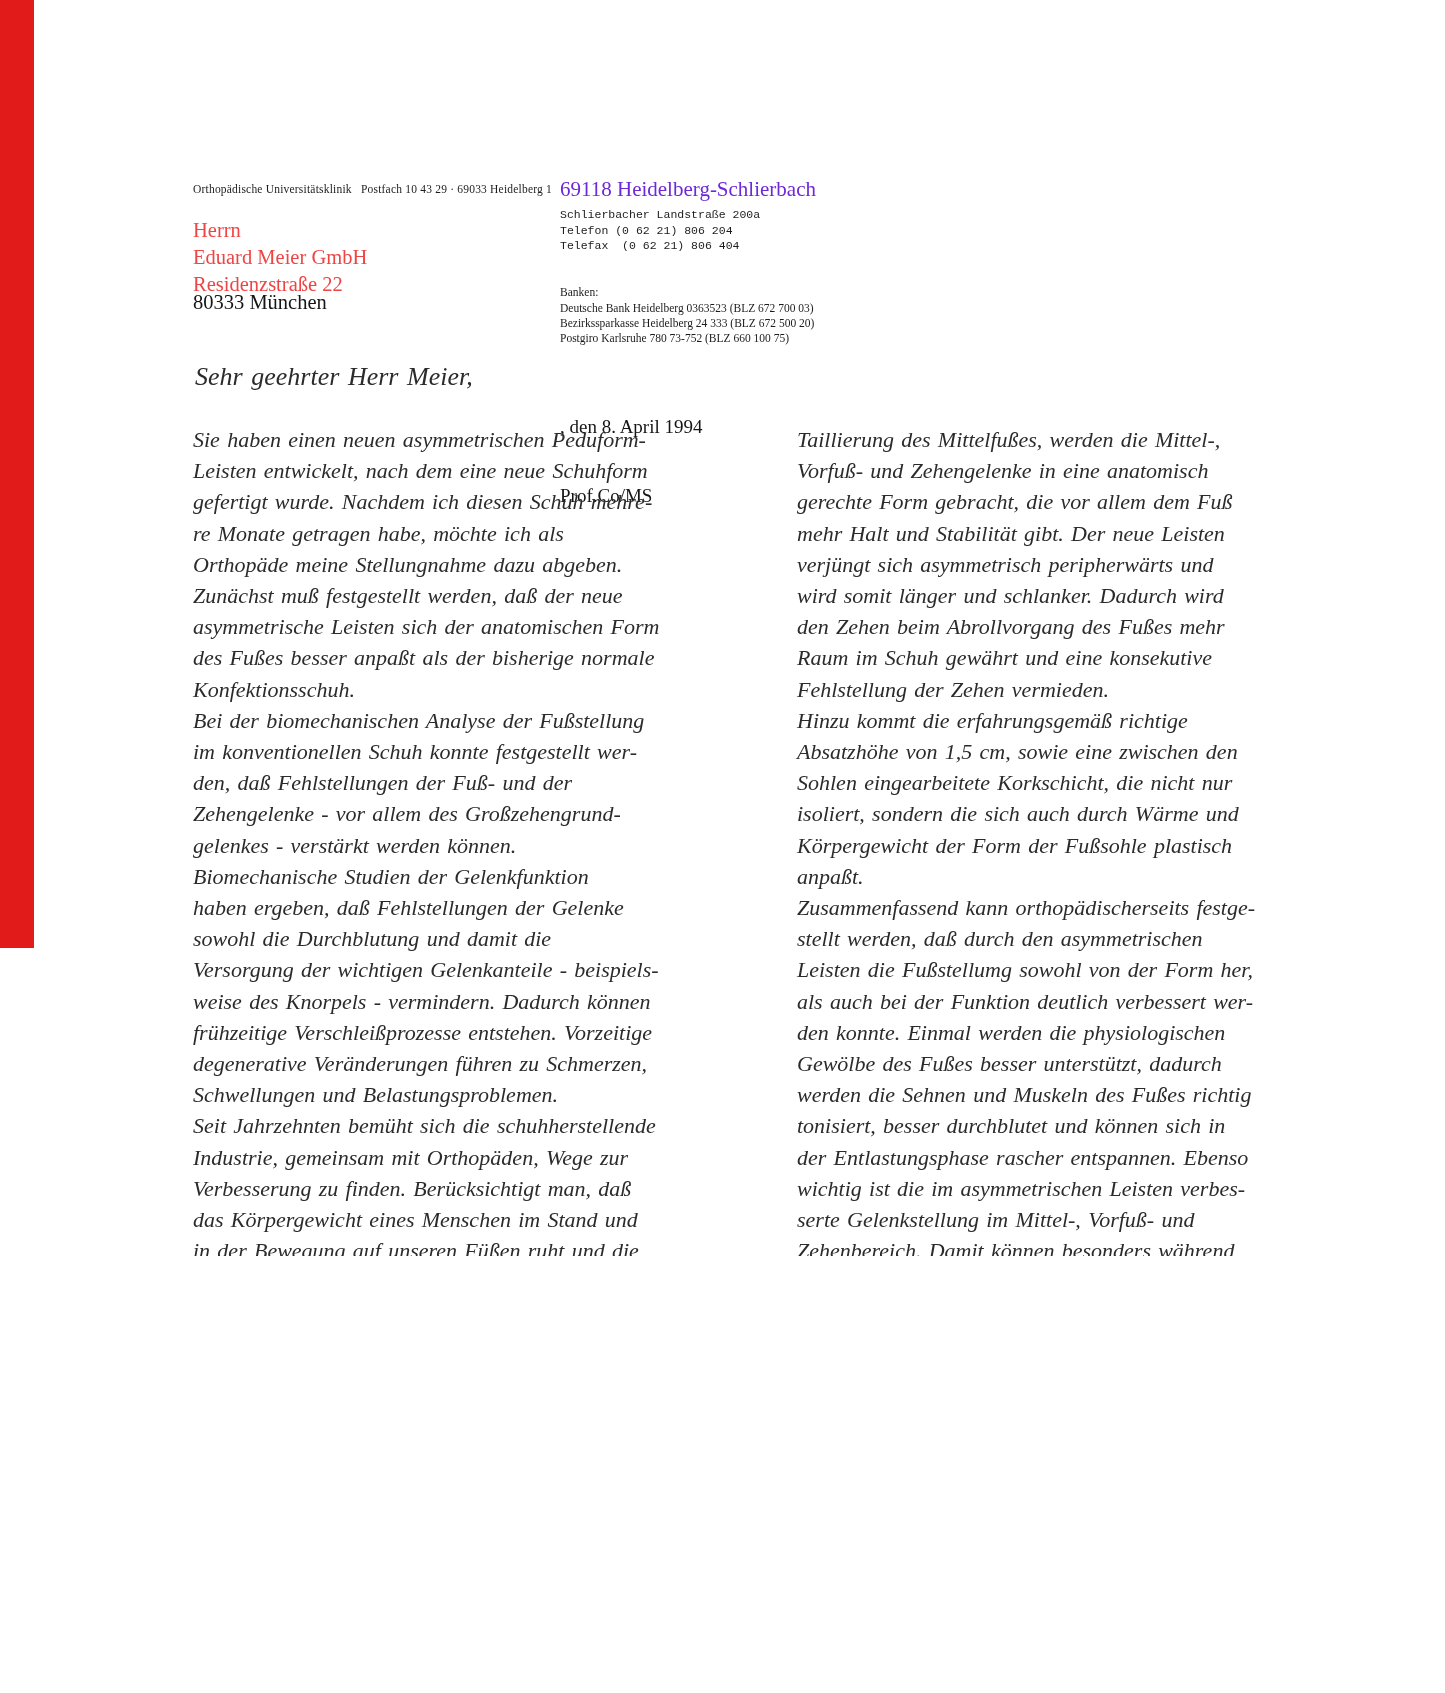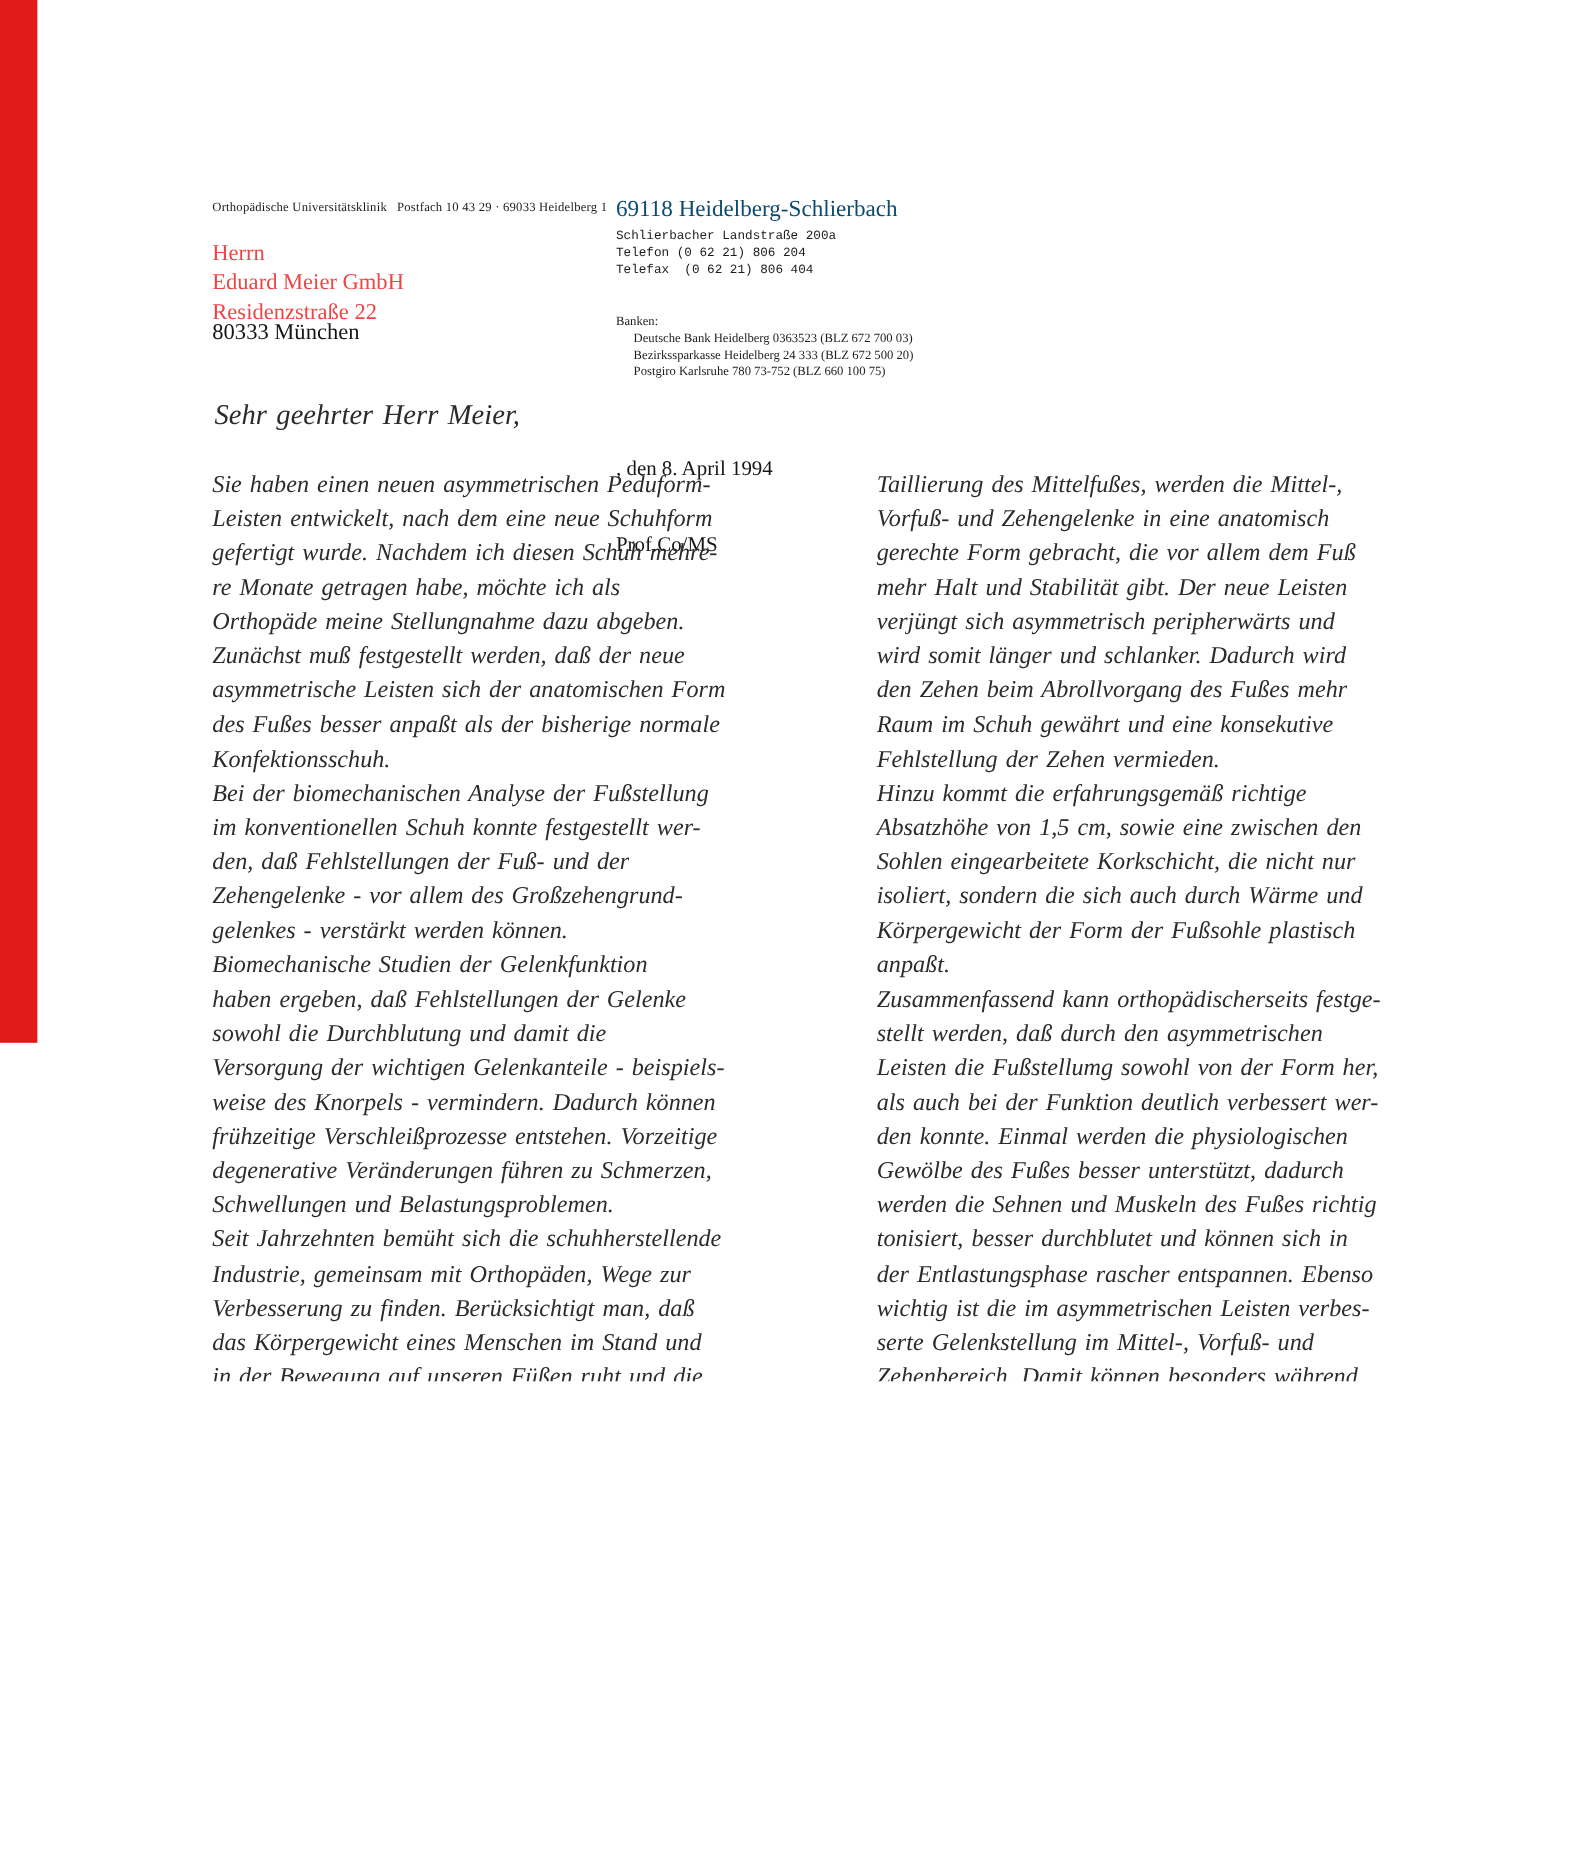--- a/index.html
+++ b/index.html
@@ -36,21 +36,21 @@
   .recipient-city {
     position: absolute;
     left: 193px; top: 291px;
     font-size: 20.5px;
     color: #161616;
   }
   .office-city {
     position: absolute;
     left: 560px; top: 177px;
     font-size: 21px;
-    color: #0c4a6e;
+    color: #6d28d9;
     font-family: Liberation Serif, serif;
   }
   .office-small {
     position: absolute;
     left: 560px; top: 207px;
     font-size: 11.5px;
     line-height: 15.5px;
     color: #1c1c1c;
     white-space: pre;
     font-family: Liberation Mono, monospace;
@@ -61,21 +61,20 @@
     font-size: 11.5px;
     color: #1c1c1c;
   }
   .banks-lines {
     position: absolute;
     left: 560px; top: 301px;
     font-size: 11.5px;
     line-height: 15px;
     color: #1c1c1c;
     white-space: pre;
-    margin-left: 16px;
   }
   .date-block {
     position: absolute;
     left: 560px; top: 369px;
     font-size: 19px;
     line-height: 23px;
     color: #161616;
     white-space: pre;
   }
   .salutation {

